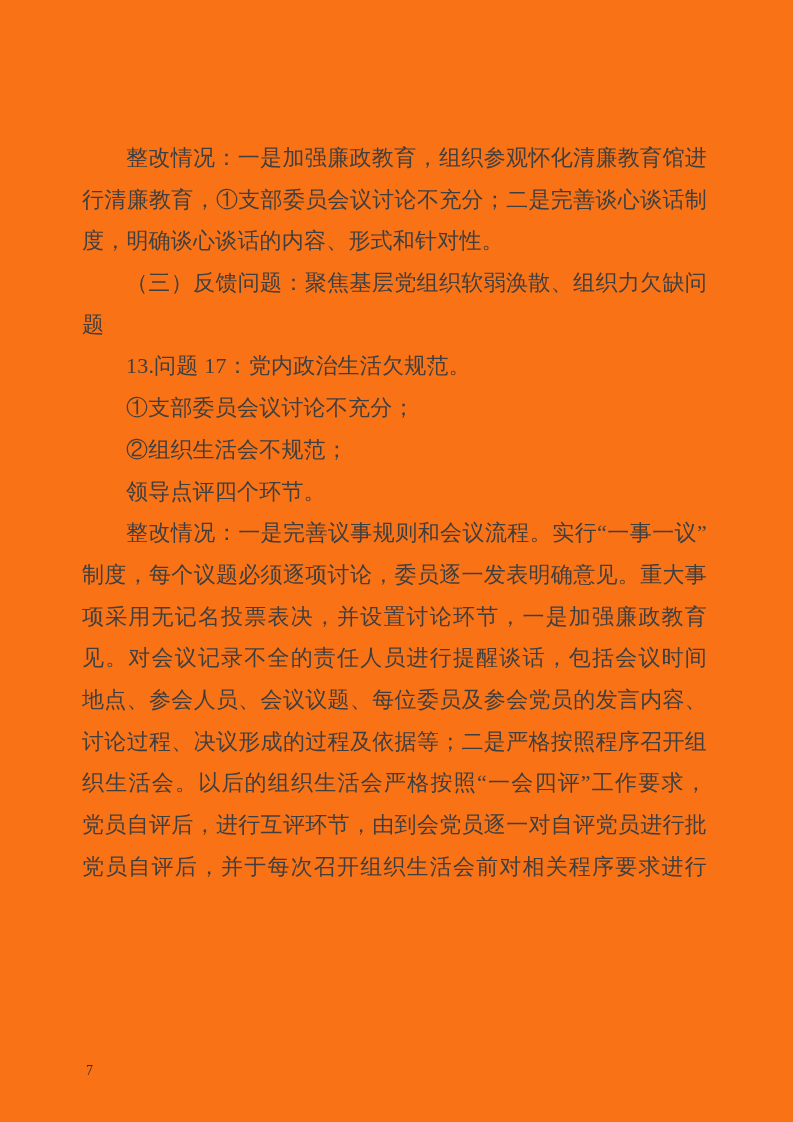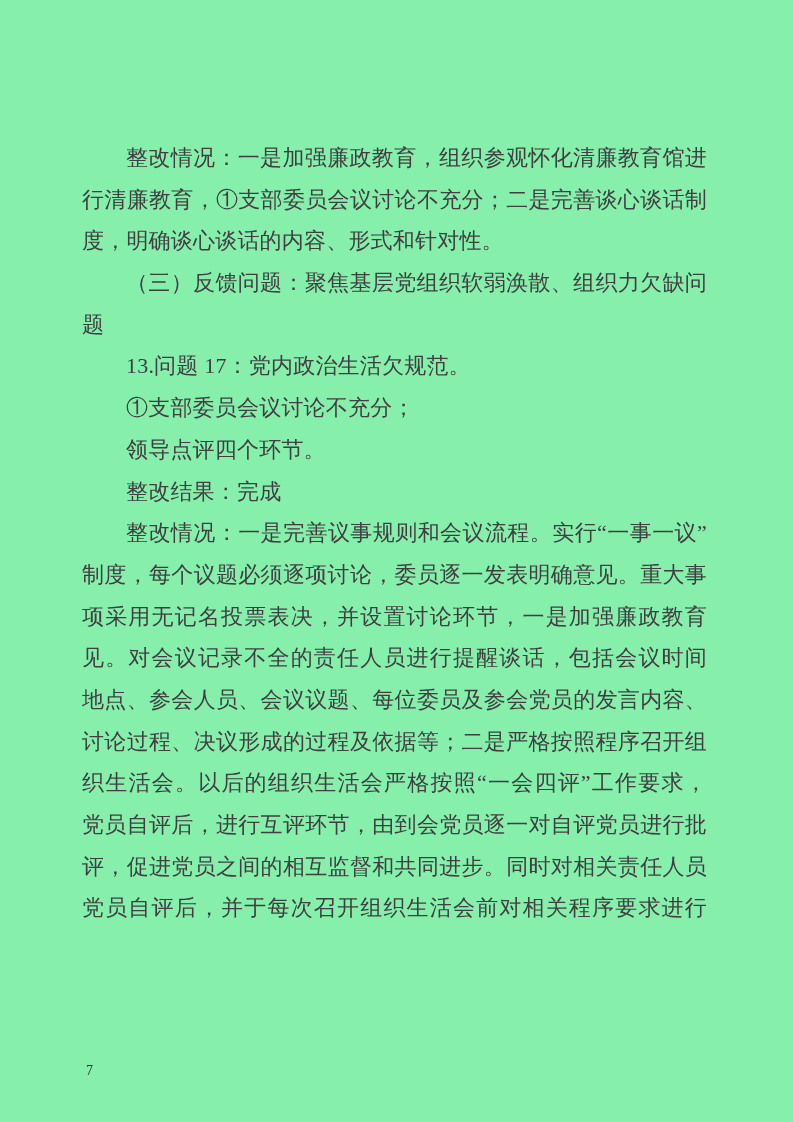--- a/index.html
+++ b/index.html
@@ -4,21 +4,21 @@
 <style>
   html, body {
     margin: 0;
     padding: 0;
     background: #ffffff;
   }
   .sheet {
     position: relative;
     width: 793px;
     height: 1122px;
-    background: #86efac;
+    background: #f97316;
     overflow: hidden;
     font-family: "Liberation Serif", serif;
   }
   .doc-body {
     position: absolute;
     left: 82px;
     top: 137px;
     width: 625px;
   }
   .text-line {
@@ -52,27 +52,26 @@
 
 <div class="sheet">
   <div class="doc-body" id="doc-body">
       <div class="text-line indent justify">整改情况：一是加强廉政教育，组织参观怀化清廉教育馆进</div>
       <div class="text-line justify">行清廉教育，①支部委员会议讨论不充分；二是完善谈心谈话制</div>
       <div class="text-line">度，明确谈心谈话的内容、形式和针对性。</div>
       <div class="text-line indent justify">（三）反馈问题：聚焦基层党组织软弱涣散、组织力欠缺问</div>
       <div class="text-line">题</div>
       <div class="text-line indent">13.问题 17：党内政治生活欠规范。</div>
       <div class="text-line indent">①支部委员会议讨论不充分；</div>
+      <div class="text-line indent">②组织生活会不规范；</div>
       <div class="text-line indent">领导点评四个环节。</div>
-      <div class="text-line indent">整改结果：完成</div>
       <div class="text-line indent justify">整改情况：一是完善议事规则和会议流程。实行“一事一议”</div>
       <div class="text-line justify">制度，每个议题必须逐项讨论，委员逐一发表明确意见。重大事</div>
       <div class="text-line justify">项采用无记名投票表决，并设置讨论环节，一是加强廉政教育</div>
       <div class="text-line justify">见。对会议记录不全的责任人员进行提醒谈话，包括会议时间</div>
       <div class="text-line justify">地点、参会人员、会议议题、每位委员及参会党员的发言内容、</div>
       <div class="text-line justify">讨论过程、决议形成的过程及依据等；二是严格按照程序召开组</div>
       <div class="text-line justify">织生活会。以后的组织生活会严格按照“一会四评”工作要求，</div>
       <div class="text-line justify">党员自评后，进行互评环节，由到会党员逐一对自评党员进行批</div>
-      <div class="text-line justify">评，促进党员之间的相互监督和共同进步。同时对相关责任人员</div>
       <div class="text-line justify">党员自评后，并于每次召开组织生活会前对相关程序要求进行</div>
     </div>
   <div class="page-number">7</div>
 </div>
 
 </body></html>

